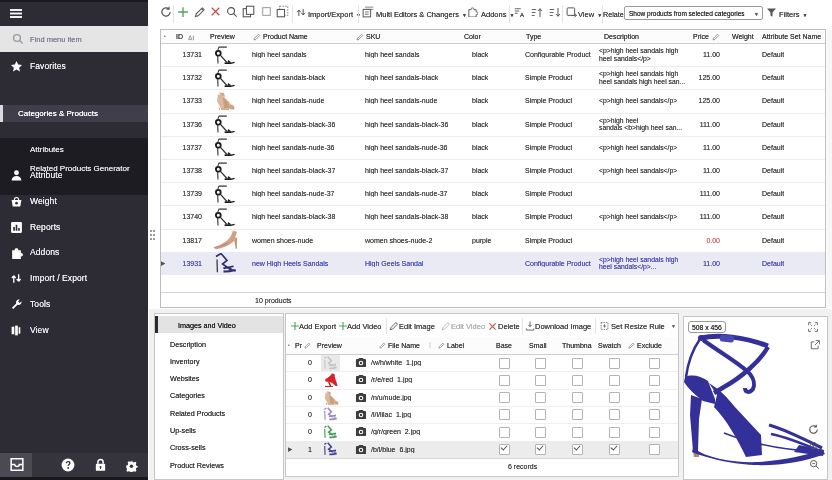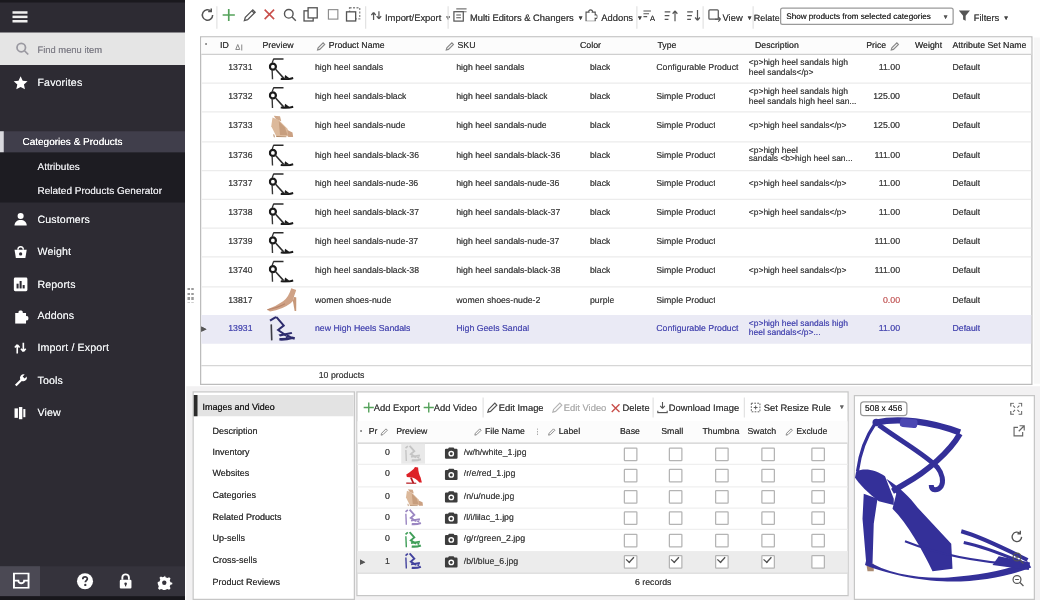--- a/index.html
+++ b/index.html
@@ -43,33 +43,33 @@
           </svg>
         </div>
     <div class="mtxt">Favorites</div>
   </div>
 
 
   <div style="position:absolute;left:0;top:105px;width:148px;height:17px;background:#403e4b">
     <div style="position:absolute;left:0;top:0;width:3px;height:17px;background:#d9d9de"></div>
     <div style="position:absolute;left:18px;top:4px;font-size:8px;color:#fff">Categories &amp; Products</div>
   </div>
-  <div class="sub" style="position:absolute;left:0;top:122px;width:148px;height:40px">
+  <div class="sub" style="position:absolute;left:0;top:138px;width:148px;height:57px">
     <div style="position:absolute;left:30px;top:7px;font-size:8px;color:#e4e4e8">Attributes</div>
     <div style="position:absolute;left:30px;top:26px;font-size:8px;color:#e4e4e8">Related Products Generator</div>
   </div>
 
   <div class="mrow" style="top:162px">
     <div class="micon">
           <svg width="13" height="13" viewBox="0 0 24 24">
             <circle cx="12" cy="7" r="4.5" fill="#fff"></circle>
             <path d="M3 21c0-5 4-8 9-8s9 3 9 8z" fill="#fff"></path>
           </svg>
         </div>
-    <div class="mtxt">Customers</div>
+    <div class="mtxt">Attribute</div>
   </div>
 
   <div class="mrow" style="top:188px">
     <div class="micon">
           <svg width="13" height="13" viewBox="0 0 24 24">
             <path d="M3 9h18l-2 12H5z" fill="#fff"></path>
             <path d="M8 9c0-6 8-6 8 0" fill="none" stroke="#fff" stroke-width="2"></path>
             <circle cx="12" cy="15" r="2.4" fill="#2d2b33"></circle>
           </svg>
         </div>
@@ -449,21 +449,21 @@
 <div style="position:absolute;left:827px;top:30px;width:5px;height:277px;background:#f7f7f7"></div>
 
 <div style="position:absolute;left:150px;top:230px;width:2px;height:12px;background:repeating-linear-gradient(#9a9a9a 0 2px,#fff 2px 4px)"></div>
 <div style="position:absolute;left:153px;top:230px;width:2px;height:12px;background:repeating-linear-gradient(#9a9a9a 0 2px,#fff 2px 4px)"></div>
 
 <div style="position:absolute;left:149px;top:309px;width:683px;height:171px;background:#f2f1f2"></div>
 
 <div id="tabs" style="position:absolute;left:154px;top:313px;width:128px;height:165px;border:1px solid #c6c6c6;background:#fff;font-size:7.2px;color:#3a3a3a">
   <div style="position:absolute;left:0;top:2px;width:128px;height:17px;background:#e3e3e3">
     <div style="position:absolute;left:0;top:0;width:3px;height:17px;background:#2b2b2b"></div>
-    <div style="position:absolute;left:7px;top:5px;color:#222">Images and Video</div>
+    <div style="position:absolute;left:23px;top:5px;color:#222">Images and Video</div>
   </div>
   <div style="position:absolute;left:15px;top:26px">Description</div>
   <div style="position:absolute;left:15px;top:43px">Inventory</div>
   <div style="position:absolute;left:15px;top:60px">Websites</div>
   <div style="position:absolute;left:15px;top:77px">Categories</div>
   <div style="position:absolute;left:15px;top:95px">Related Products</div>
   <div style="position:absolute;left:15px;top:112px">Up-sells</div>
   <div style="position:absolute;left:15px;top:129px">Cross-sells</div>
   <div style="position:absolute;left:15px;top:147px">Product Reviews</div>
 </div>

